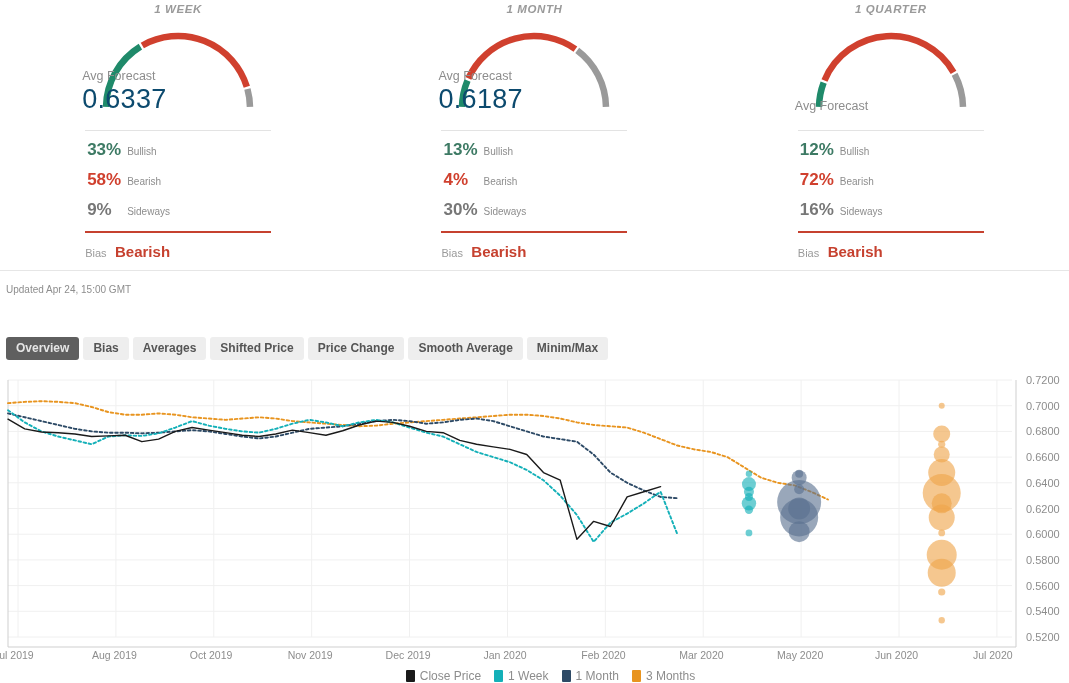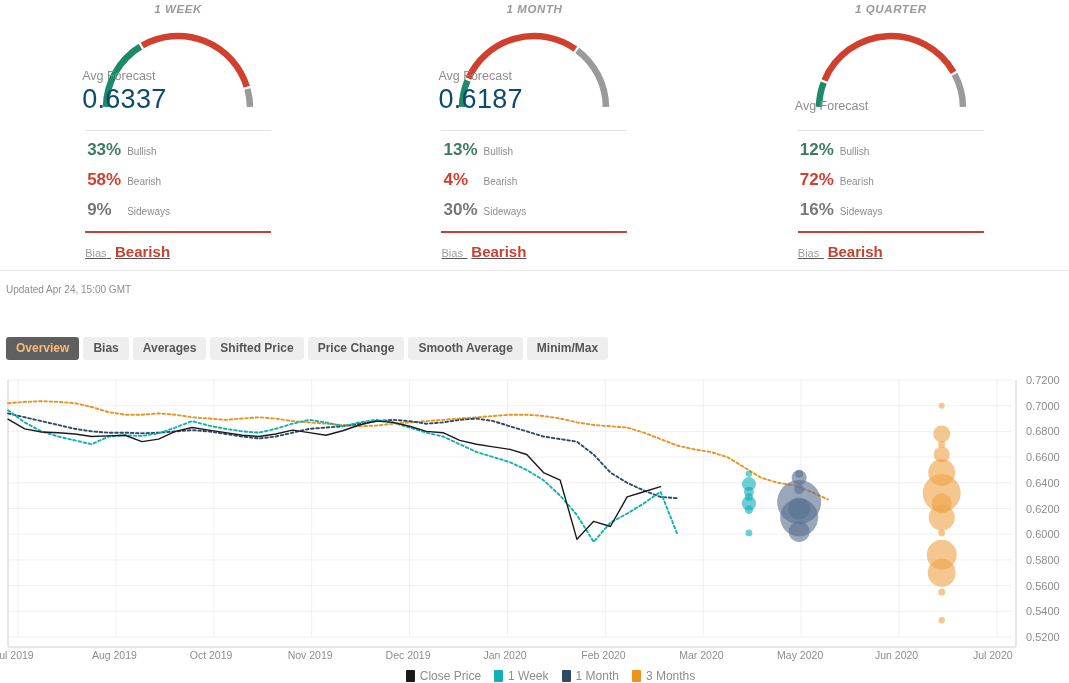--- a/index.html
+++ b/index.html
@@ -93,21 +93,20 @@
   .bias-rule{
     width:186px;
     height:2px;
     background:#c6412f;
     margin:1px auto 0 auto;
   }
   .bias-line{
     width:186px;
     margin:10px auto 12px auto;
     white-space:nowrap;
-    text-decoration:underline;
   }
   .bias-word{
     font-size:11px;
     color:#9a9a9a;
   }
   .bias-val{
     font-size:15px;
     font-weight:bold;
     color:#c6412f;
     margin-left:4px;
@@ -138,21 +137,21 @@
     color:#555;
     background:#eeeeee;
     border-radius:3px;
     padding:5px 10px 6px 10px;
     line-height:12px;
     cursor:pointer;
     white-space:nowrap;
   }
   .tab.active{
     background:#5f5f5f;
-    color:#fdba74;
+    color:#e5e5e5;
   }
   
   .chart{
     position:absolute;
     left:0;top:372px;
     width:1069px;height:290px;
   }
   .chart svg{display:block;}
   .legend{
     position:absolute;

